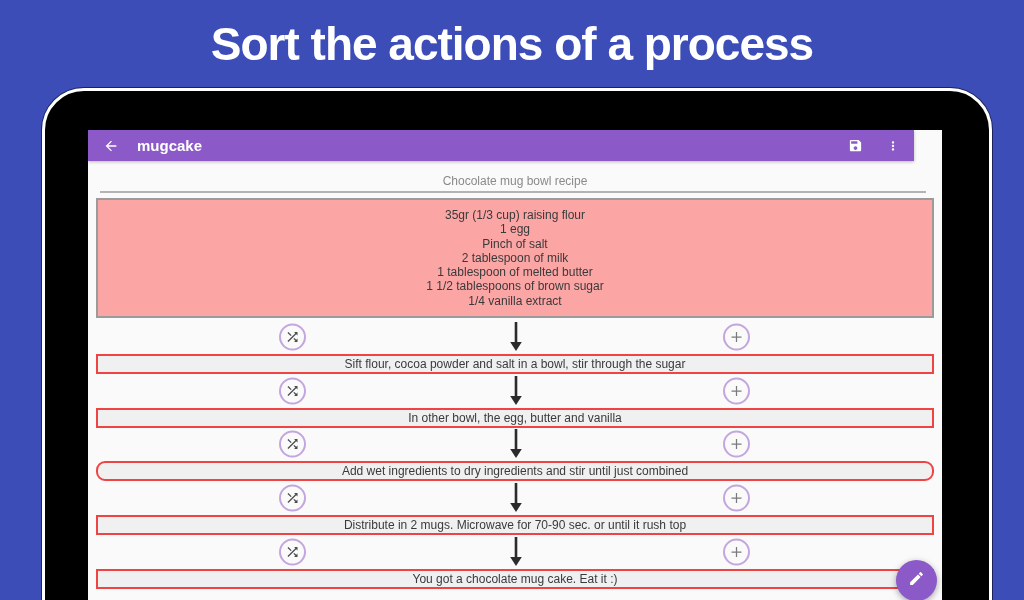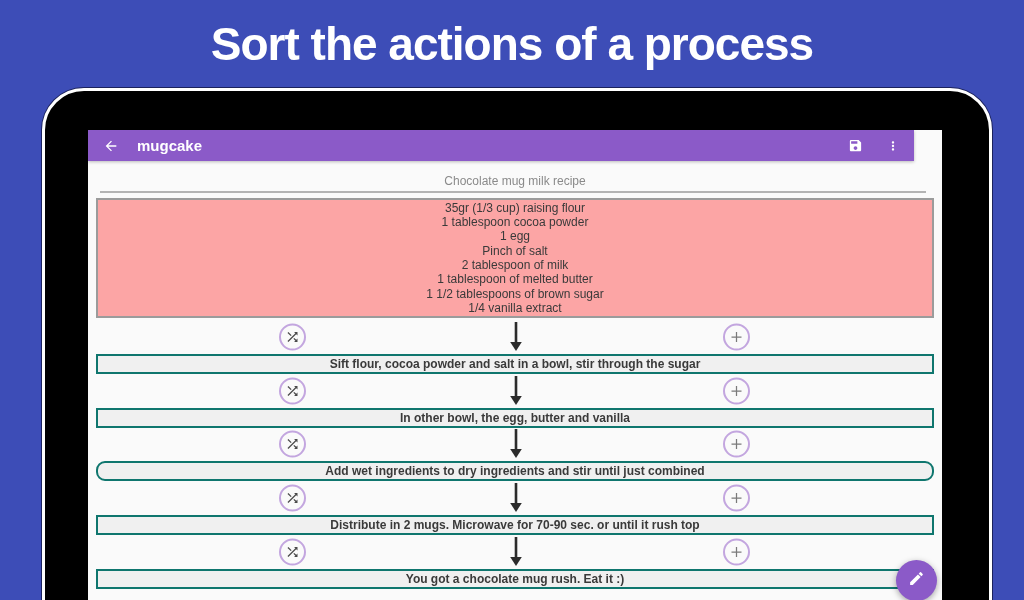--- a/index.html
+++ b/index.html
@@ -40,23 +40,23 @@
                   color:#8A8A8A; font-size:12px; }
   .title-divider { position:absolute; left:12px; top:61px; width:826px; height:2px;
                    background:#B3B3B3; }
 
   .ingredients-box { position:absolute; left:8px; top:68px; width:838px; height:120px;
                      background:#fca5a5; border:2px solid #9B9B9B;
                      display:flex; flex-direction:column; justify-content:center; }
   .ingredients-box div { text-align:center; color:#3A3A3A; font-size:12px; line-height:14.3px; }
 
   .step-box { position:absolute; left:8px; width:838px; height:20px;
-              background:#F0F0F0; border:2px solid #0f766e;
+              background:#F0F0F0; border:2px solid #ef4444;
               display:flex; align-items:center; justify-content:center;
-              color:#3A3A3A; font-size:12px;font-weight:bold; }
+              color:#3A3A3A; font-size:12px; }
 
   .action-row { position:absolute; left:0; width:854px; height:32px; }
   .circle-btn { position:absolute; width:27px; height:27px; border-radius:50%;
                 border:2px solid #C3A6DF; display:flex; align-items:center;
                 justify-content:center; top:50%; transform:translateY(-50%);
                 cursor:pointer; background:transparent; }
   .circle-btn.shuffle { left:191px; }
   .circle-btn.plus { left:635px; }
   .down-arrow { position:absolute; left:421px; top:1px; }
 
@@ -93,26 +93,25 @@
             </svg>
         </span>
         <span class="abtn more">
           <svg width="14" height="14" viewBox="0 0 24 24">
               <path d="M12 8c1.1 0 2-.9 2-2s-.9-2-2-2-2 .9-2 2 .9 2 2 2zm0 2c-1.1 0-2 .9-2 2s.9 2 2 2 2-.9 2-2-.9-2-2-2zm0 6c-1.1 0-2 .9-2 2s.9 2 2 2 2-.9 2-2-.9-2-2-2z" fill="#fff"></path>
             </svg>
         </span>
       </span>
     </div>
 
-    <div class="recipe-title">Chocolate mug milk recipe</div>
+    <div class="recipe-title">Chocolate mug bowl recipe</div>
     <div class="title-divider"></div>
 
     <div class="ingredients-box">
       <div>35gr (1/3 cup) raising flour</div>
-      <div>1 tablespoon cocoa powder</div>
       <div>1 egg</div>
       <div>Pinch of salt</div>
       <div>2 tablespoon of milk</div>
       <div>1 tablespoon of melted butter</div>
       <div>1 1/2 tablespoons of brown sugar</div>
       <div>1/4 vanilla extract</div>
     </div>
 
   <div class="action-row" style="top: 191px;">
     <span class="circle-btn shuffle">
@@ -214,21 +213,21 @@
             <polygon points="1.2,20 12.8,20 7,29" fill="#2B2B2B"></polygon>
           </svg>
     </span>
     <span class="circle-btn plus">
       <svg width="15" height="15" viewBox="0 0 24 24">
             <path d="M12 4v16M4 12h16" stroke="#7A7A7A" stroke-width="2" fill="none"></path>
           </svg>
     </span>
   </div>
   <div class="step-box" style="top: 439px;">
-    <span>You got a chocolate mug rush. Eat it :)</span>
+    <span>You got a chocolate mug cake. Eat it :)</span>
   </div>
 <div id="flow-anchor"></div>
 
     <div class="fab">
       <span>
         <svg width="17" height="17" viewBox="0 0 24 24">
             <path d="M3 17.25V21h3.75L17.81 9.94l-3.75-3.75L3 17.25zM20.71 7.04c.39-.39.39-1.02 0-1.41l-2.34-2.34a.9959.9959 0 0 0-1.41 0l-1.83 1.83 3.75 3.75 1.83-1.83z" fill="#fff"></path>
           </svg>
       </span>
     </div>

